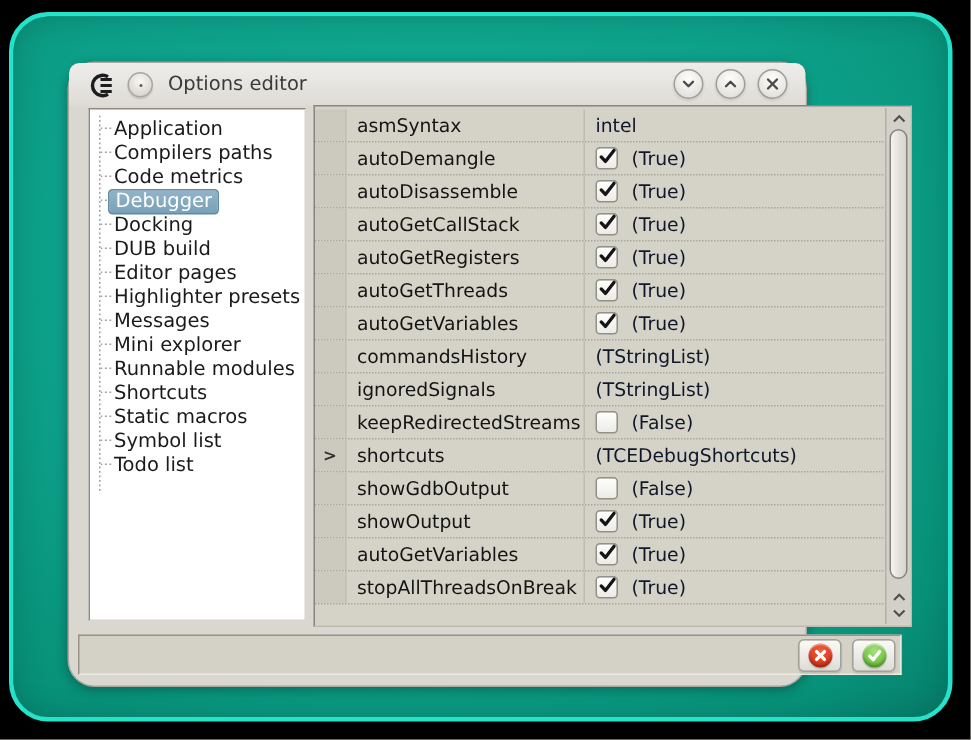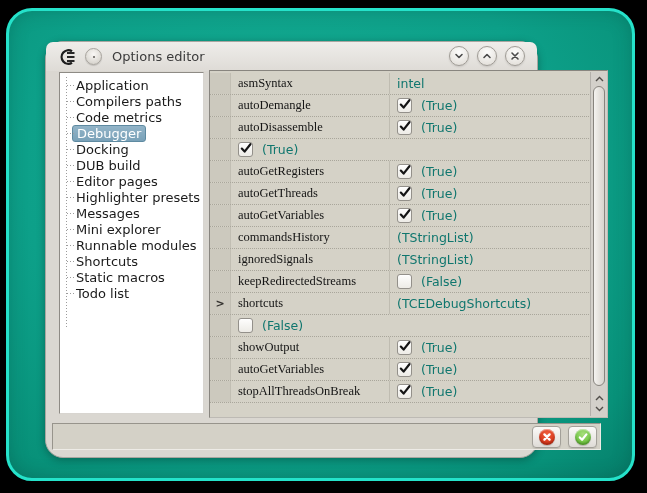--- a/index.html
+++ b/index.html
@@ -73,25 +73,25 @@
   .grid-rows{position:absolute;left:0;top:2px;right:18px;}
   .grid-row{display:flex;height:22px;align-items:stretch;border-bottom:1px dotted #A9A69B;box-sizing:border-box;}
   .cell-gutter{
     width:20px;flex:none;background:#CCC9BE;border-right:1px solid #C1BEB3;
     display:flex;align-items:center;justify-content:center;
     font-size:11px;font-weight:bold;color:#33312e;
   }
   .cell-name{
     width:147px;flex:none;padding:0 4px 0 7px;border-right:1px solid #BFBCB1;
     display:flex;align-items:center;font-size:12.5px;color:#141414;
-    white-space:nowrap;overflow:hidden;font-family:Liberation Serif, serif;
+    white-space:nowrap;overflow:hidden;
   }
   .cell-value{
     flex:1;padding-left:7px;display:flex;align-items:center;gap:9px;
-    font-size:12.5px;color:#0f766e;white-space:nowrap;overflow:hidden;
+    font-size:12.5px;color:#0f172a;white-space:nowrap;overflow:hidden;
   }
   .checkbox{
     width:15px;height:15px;flex:none;border-radius:3px;box-sizing:border-box;position:relative;
     background:linear-gradient(#FEFEFD,#EDEBE6);border:1px solid #93908A;
     box-shadow:inset 0 1px 0 #fff;
   }
   .checkbox svg{position:absolute;left:0px;top:-2px;overflow:visible;}
   
   .scrollbar{
     position:absolute;top:1px;right:0;width:17px;bottom:1px;
@@ -189,20 +189,23 @@
           <div class="tree-item">
     <span class="tree-item-label">Runnable modules</span>
   </div>
           <div class="tree-item">
     <span class="tree-item-label">Shortcuts</span>
   </div>
           <div class="tree-item">
     <span class="tree-item-label">Static macros</span>
   </div>
           <div class="tree-item">
+    <span class="tree-item-label">Symbol list</span>
+  </div>
+          <div class="tree-item">
     <span class="tree-item-label">Todo list</span>
   </div>
         </div>
     </div>
 
     <div class="grid-panel">
       <div class="grid-rows">
           <div class="grid-row">
     <div class="cell-gutter"></div>
     <div class="cell-name">asmSyntax</div>
@@ -230,20 +233,21 @@
       <span class="checkbox">
         <svg width="14" height="14" viewBox="0 0 14 14">
           <path d="M2.8 7.6 L5.6 10.6 L11.4 3.2" fill="none" stroke="#151515" stroke-width="2.2" stroke-linecap="round" stroke-linejoin="round"></path>
         </svg>
       </span>
       <span>(True)</span>
     </div>
   </div>
           <div class="grid-row">
     <div class="cell-gutter"></div>
+    <div class="cell-name">autoGetCallStack</div>
     <div class="cell-value">
       <span class="checkbox">
         <svg width="14" height="14" viewBox="0 0 14 14">
           <path d="M2.8 7.6 L5.6 10.6 L11.4 3.2" fill="none" stroke="#151515" stroke-width="2.2" stroke-linecap="round" stroke-linejoin="round"></path>
         </svg>
       </span>
       <span>(True)</span>
     </div>
   </div>
           <div class="grid-row">
@@ -311,20 +315,21 @@
           <div class="grid-row">
     <div class="cell-gutter">&gt;</div>
     <div class="cell-name">shortcuts</div>
     <div class="cell-value">
 
       <span>(TCEDebugShortcuts)</span>
     </div>
   </div>
           <div class="grid-row">
     <div class="cell-gutter"></div>
+    <div class="cell-name">showGdbOutput</div>
     <div class="cell-value">
       <span class="checkbox unchecked">
         
       </span>
       <span>(False)</span>
     </div>
   </div>
           <div class="grid-row">
     <div class="cell-gutter"></div>
     <div class="cell-name">showOutput</div>

